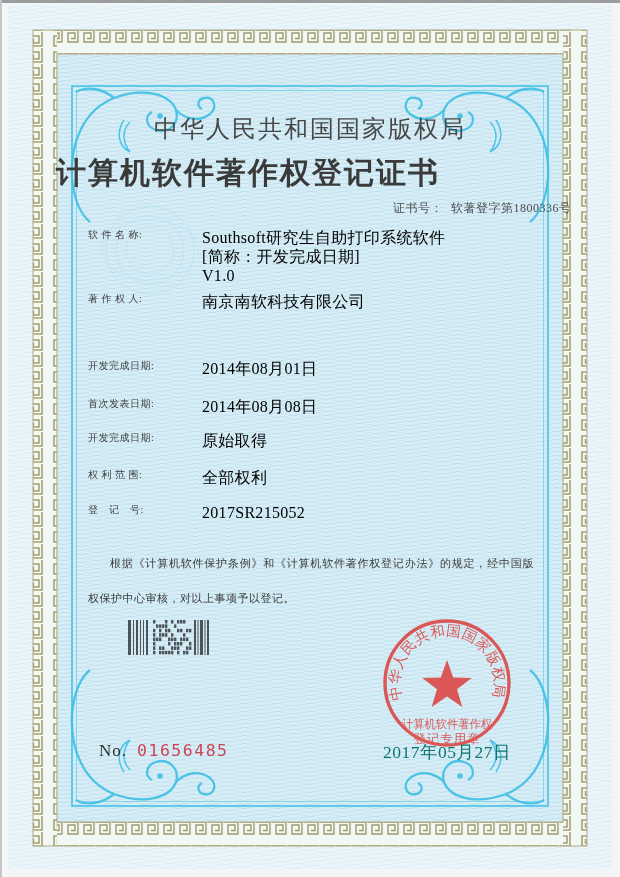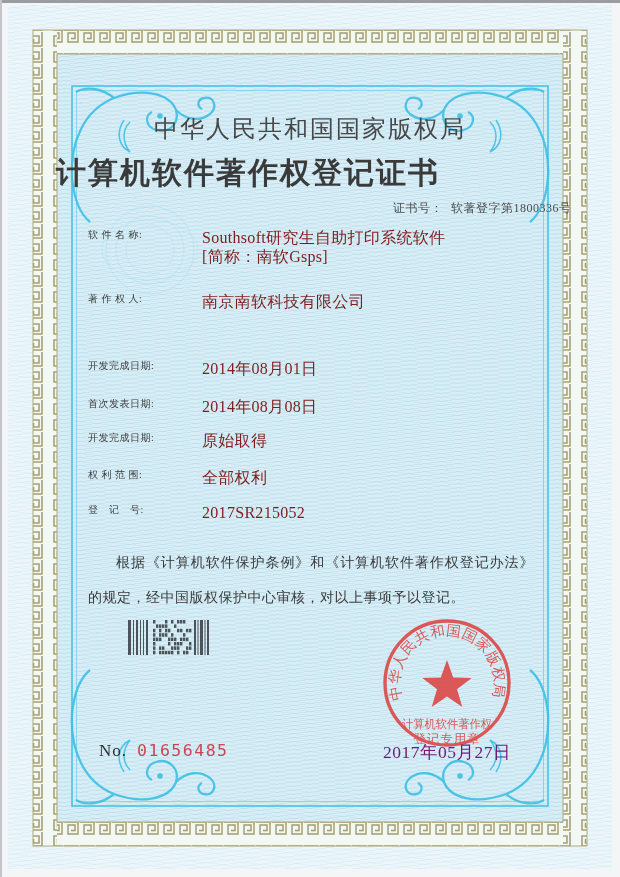--- a/index.html
+++ b/index.html
@@ -36,33 +36,32 @@
   .cert-no-line{
     position:absolute;left:393px;top:200px;font-size:12px;color:#4c4c4c;letter-spacing:.5px;
   }
   .cert-no-line .lbl{margin-right:8px;}
   .field-row{position:absolute;left:88px;width:460px;display:flex;}
   .field-label{
     width:100px;flex:0 0 100px;font-size:10px;color:#3d3d3d;letter-spacing:.5px;
     font-family:"Liberation Serif","DejaVu Serif",serif;
   }
   .field-value{
-    margin-left:14px;font-size:16px;color:#7f1d1d;letter-spacing:.3px;line-height:19px;
+    margin-left:14px;font-size:16px;color:#000000;letter-spacing:.3px;line-height:19px;
   }
   .field-value .vline{display:block;}
   .statement{
     position:absolute;left:88px;top:546px;width:446px;
-    font-size:14px;color:#3a3a3a;line-height:35px;text-align:justify;text-indent:2em;
+    font-size:11px;color:#3a3a3a;line-height:35px;text-align:justify;text-indent:2em;
     letter-spacing:.5px;
-    font-family:Liberation Mono, monospace;
   }
   .barcode-box{position:absolute;left:128px;top:620px;width:84px;height:35px;}
   .seal-box{position:absolute;left:361px;top:598px;width:172px;height:172px;opacity:.88;}
   .seal-date{
-    position:absolute;left:383px;top:740px;font-size:17.5px;color:#701a75;letter-spacing:.5px;
+    position:absolute;left:383px;top:740px;font-size:17.5px;color:#0f766e;letter-spacing:.5px;
   }
   .serial{position:absolute;left:99px;top:741px;font-size:17px;text-align:center;}
   .serial .prefix{color:#2f2f2f;letter-spacing:1px;}
   .serial .number{
     color:#cc4455;margin-left:10px;letter-spacing:1.5px;
     font-family:"DejaVu Sans Mono","Liberation Mono",monospace;font-size:16.5px;
   }
   .rosette{position:absolute;left:95px;top:198px;width:110px;height:105px;opacity:.5;}
 </style>
 </head>
@@ -121,21 +120,22 @@
 <div class="authority">中华人民共和国国家版权局</div>
 <div class="cert-title">计算机软件著作权登记证书</div>
 <div class="cert-no-line">
   <span class="lbl">证书号：</span><span>软著登字第1800336号</span>
 </div>
 
 <div class="field-row" style="top:228px">
   <div class="field-label">软 件 名 称:</div>
   <div class="field-value">
     <span class="vline">Southsoft研究生自助打印系统软件</span>
-    <span class="vline">[简称：南软Gsps]</span>
+    <span class="vline">[简称：开发完成日期]</span>
+    <span class="vline">V1.0</span>
   </div>
 </div>
 <div class="field-row" style="top:292px">
   <div class="field-label">著 作 权 人:</div>
   <div class="field-value">南京南软科技有限公司</div>
 </div>
 <div class="field-row" style="top:359px">
   <div class="field-label">开发完成日期:</div>
   <div class="field-value">2014年08月01日</div>
 </div>

